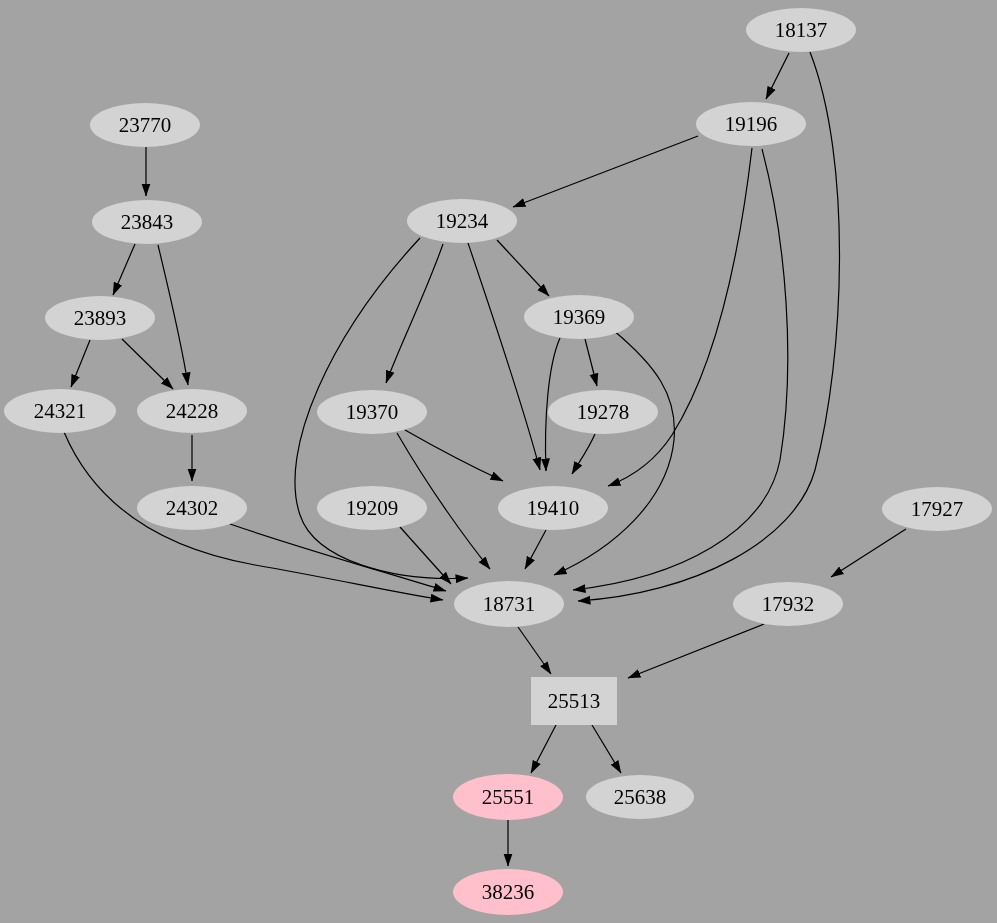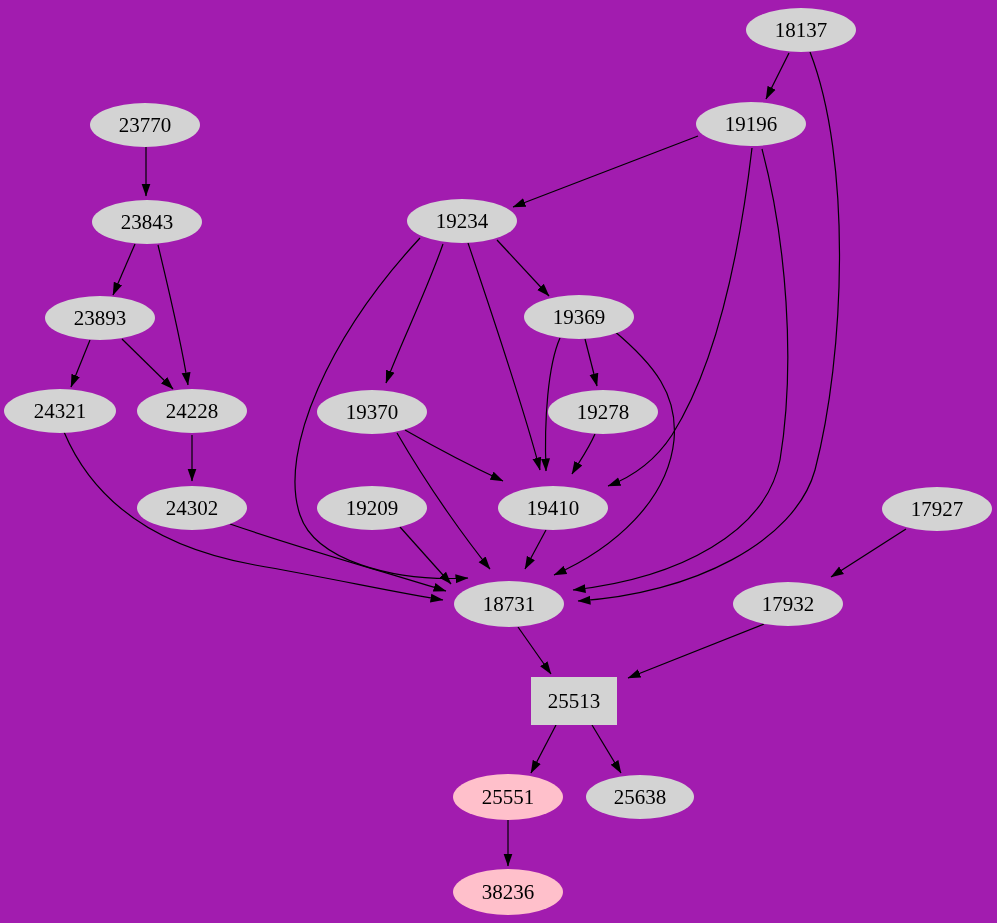--- a/index.html
+++ b/index.html
@@ -4,21 +4,21 @@
 <style>
   html, body {
     margin: 0;
     padding: 0;
     background: #ffffff;
   }
   #canvas-wrap {
     position: relative;
     width: 997px;
     height: 923px;
-    background: #a21caf;
+    background: #a3a3a3;
     overflow: hidden;
     text-align: right;
   }
   svg text {
     font-family: "Liberation Serif", "DejaVu Serif", serif;
     font-size: 21px;
     fill: #000000;
     text-anchor: middle;
   }
   svg .edge {

